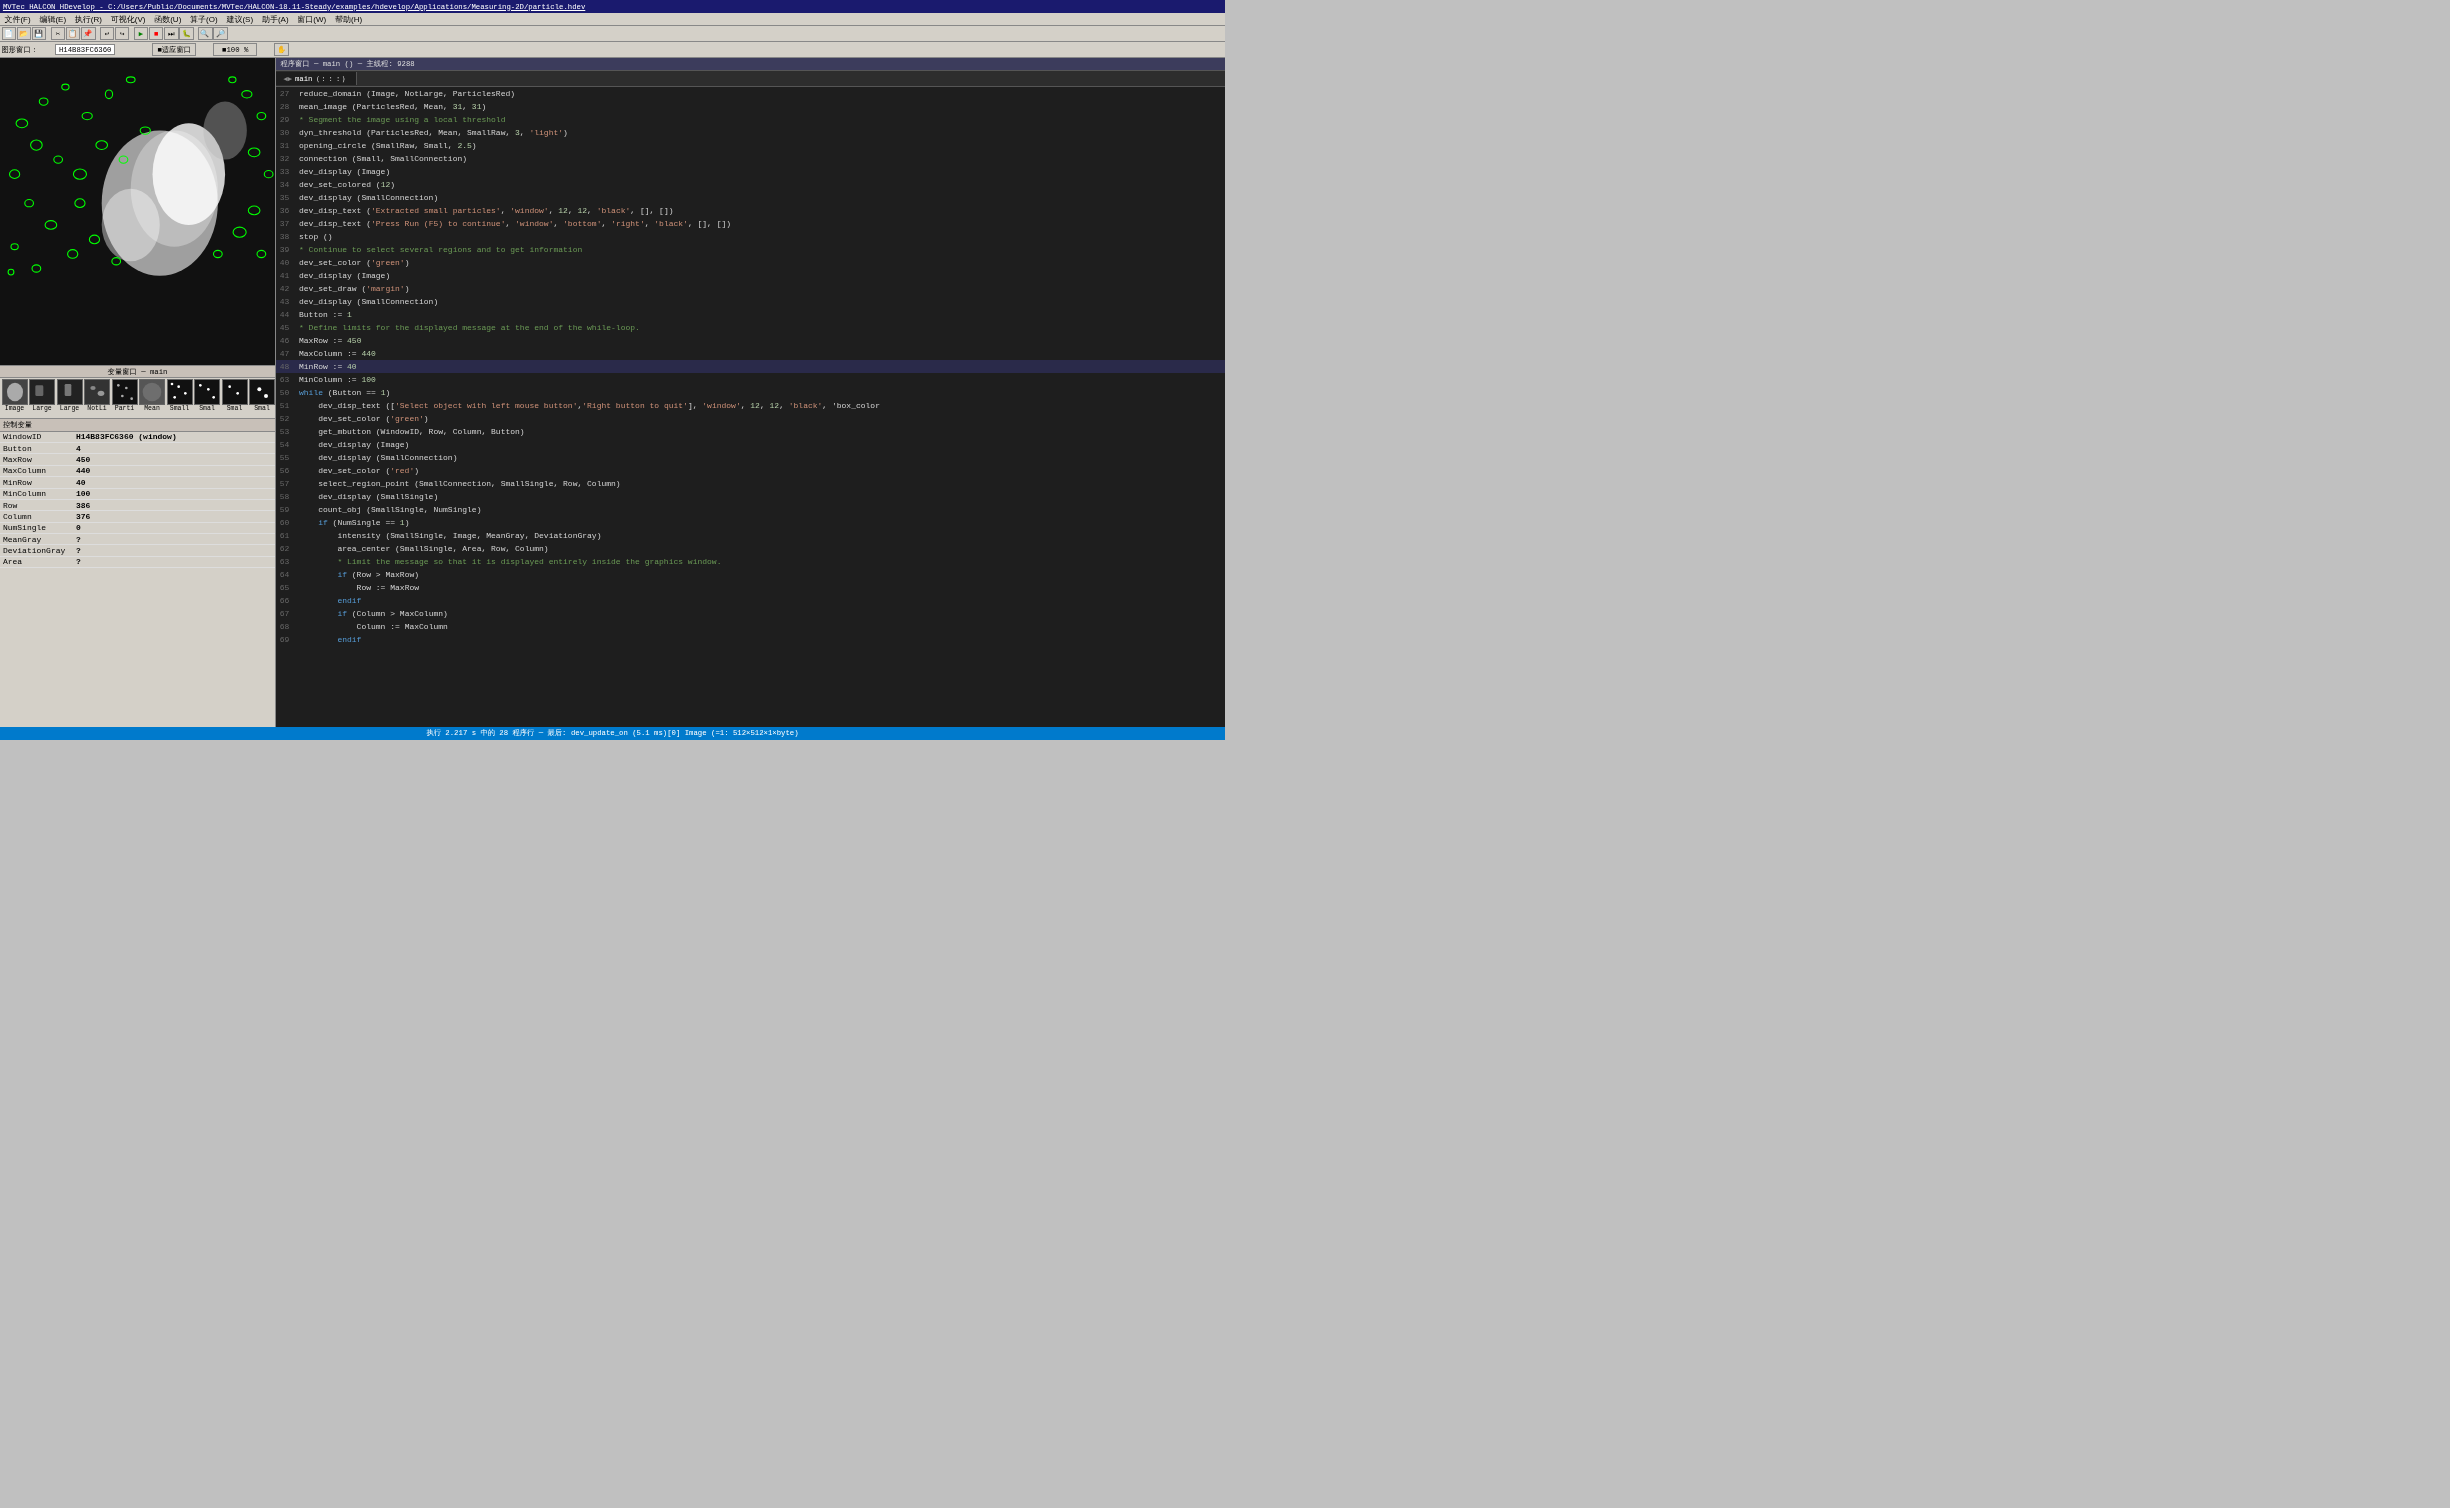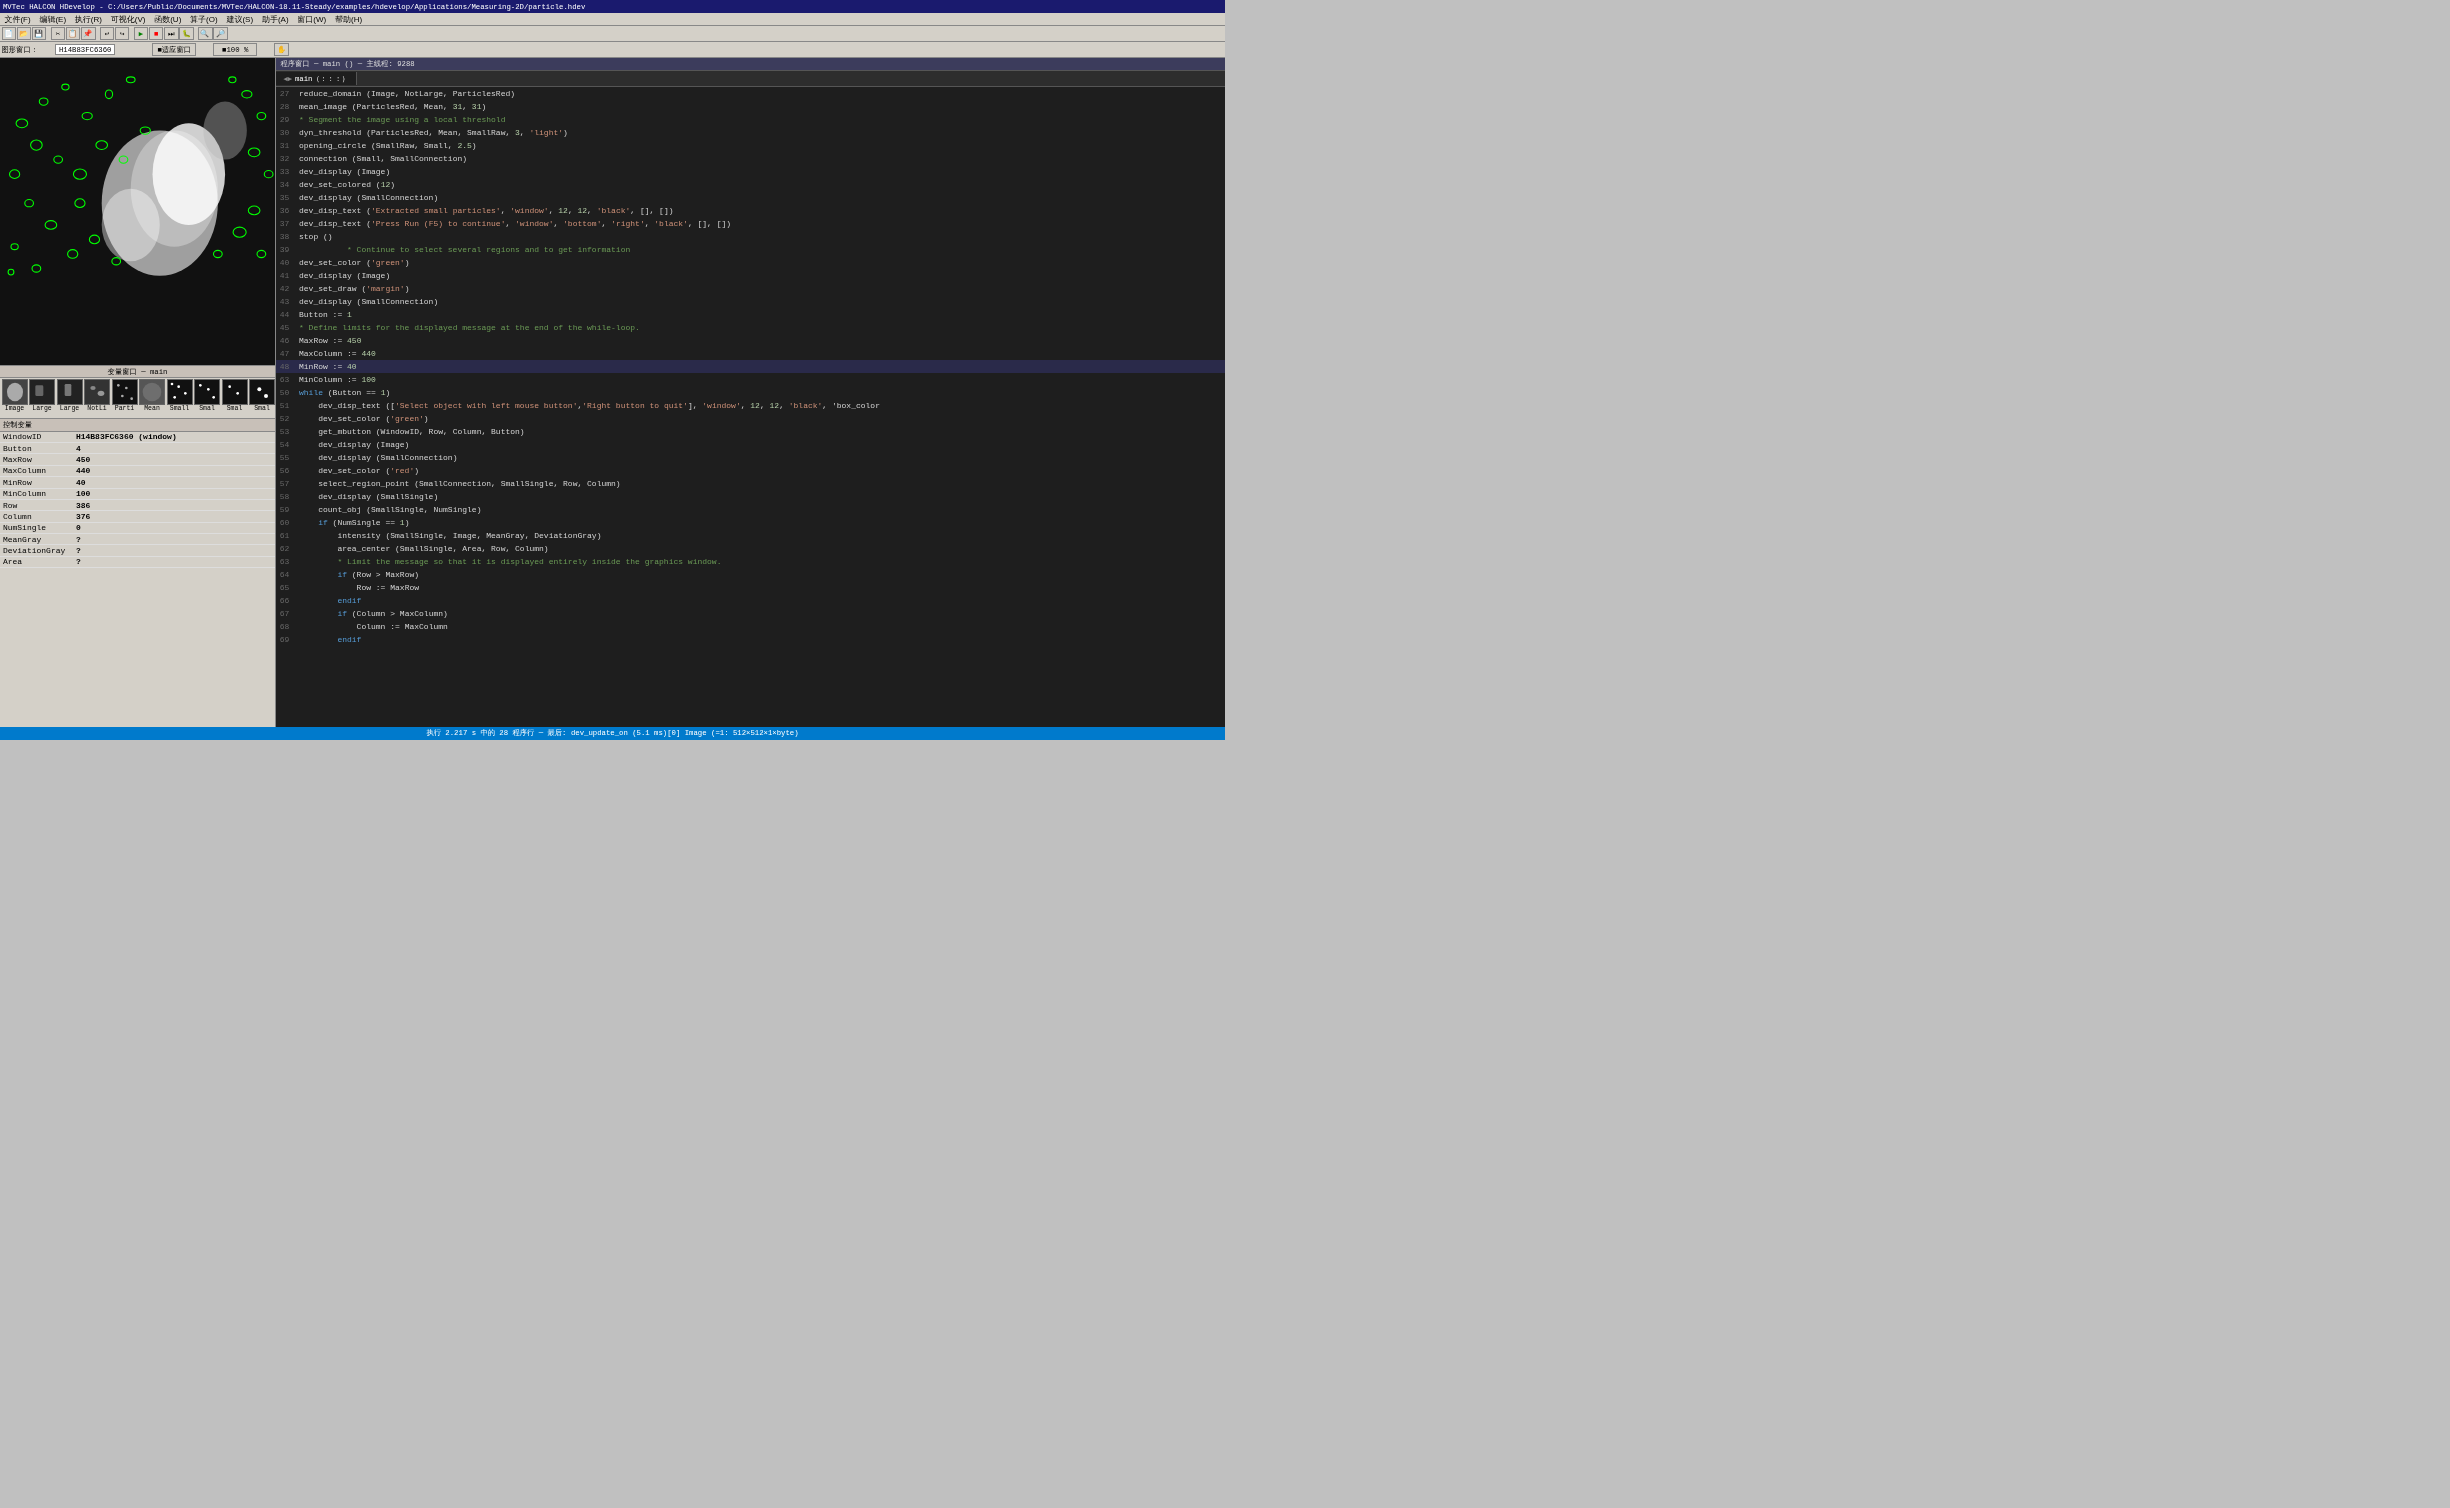--- a/index.html
+++ b/index.html
@@ -14,20 +14,21 @@
     }
     
     #title-bar {
       background: #1a1a6e;
       color: white;
       font-size: 7.3px;
       padding: 1.5px 2.9px;
       height: 13px;
       display: flex;
       align-items: center;
+      text-decoration: underline;
     }
     
     #menu-bar {
       background: #d4d0c8;
       height: 13px;
       display: flex;
       border-bottom: 0.7px solid #888;
       font-size: 8px;
       font-family: 'Microsoft YaHei', SimSun, sans-serif;
     }
@@ -543,21 +544,21 @@
         <div class="code-line">
           <span class="line-num">37</span>
           <span class="line-content">dev_disp_text (<span style="color:#ce9178">'Press Run (F5) to continue'</span>, <span style="color:#ce9178">'window'</span>, <span style="color:#ce9178">'bottom'</span>, <span style="color:#ce9178">'right'</span>, <span style="color:#ce9178">'black'</span>, [], [])</span>
         </div>
         <div class="code-line">
           <span class="line-num">38</span>
           <span class="line-content">stop ()</span>
         </div>
         <div class="code-line">
           <span class="line-num">39</span>
-          <span class="line-content" style="color: rgb(106, 153, 85); margin-left: 48px;">* Continue to select several regions and to get information</span>
+          <span class="line-content" style="color: rgb(106, 153, 85);">* Continue to select several regions and to get information</span>
         </div>
         <div class="code-line">
           <span class="line-num">40</span>
           <span class="line-content">dev_set_color (<span style="color:#ce9178">'green'</span>)</span>
         </div>
         <div class="code-line">
           <span class="line-num">41</span>
           <span class="line-content">dev_display (Image)</span>
         </div>
         <div class="code-line">

